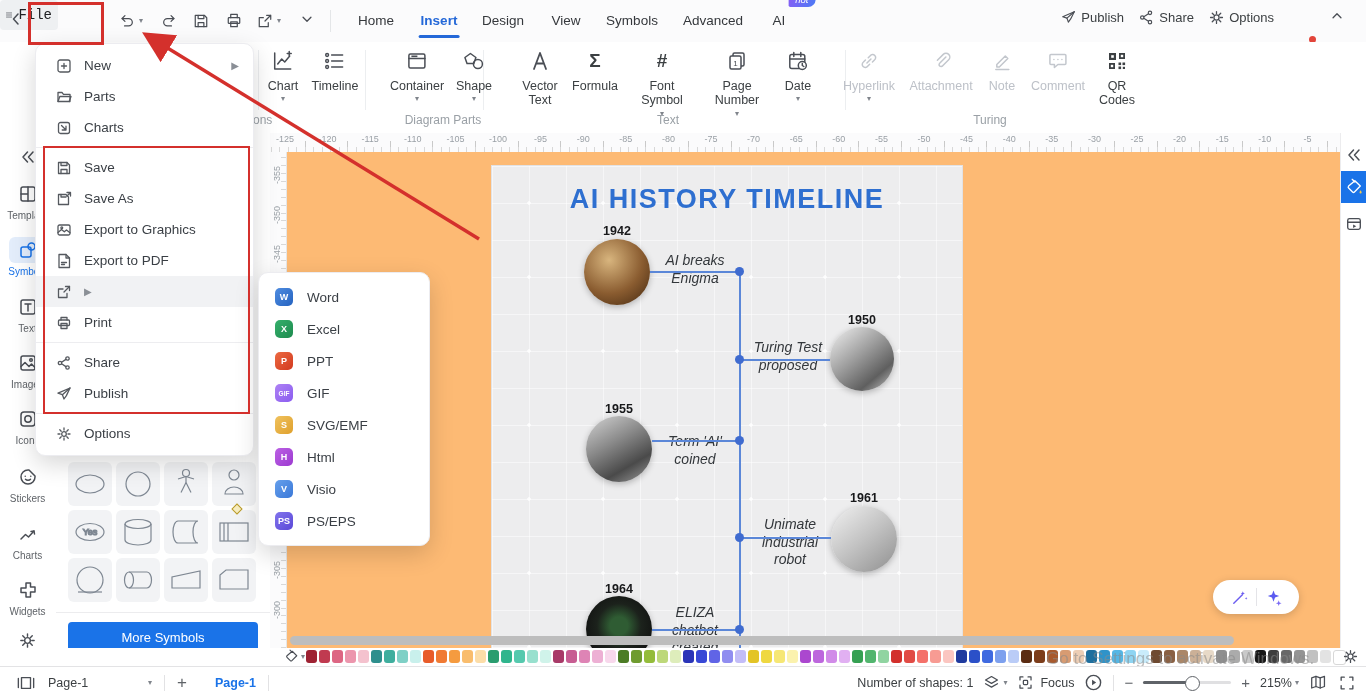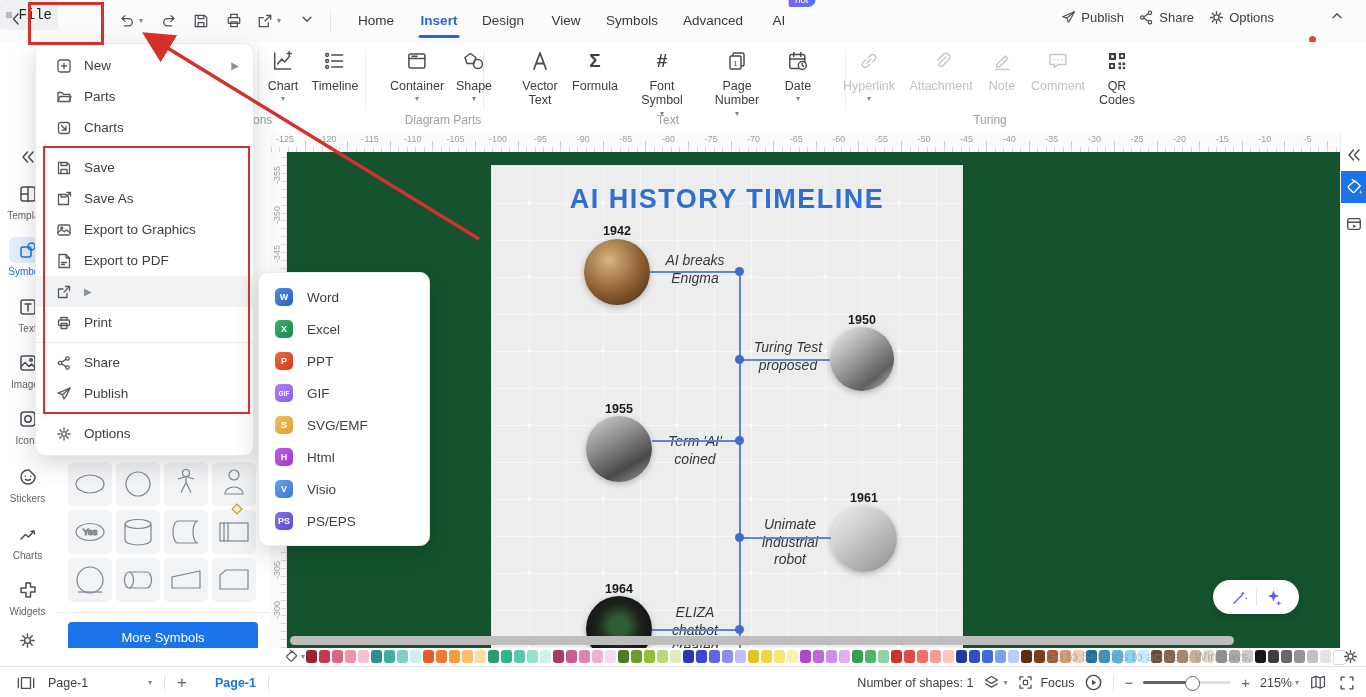--- a/index.html
+++ b/index.html
@@ -65,21 +65,21 @@
   .pdiv{position:absolute;left:56px;top:612px;width:214px;height:1px;background:#ececee;}
   .cell{position:absolute;width:44px;height:44px;background:#f2f3f5;border-radius:6px;
         display:flex;align-items:center;justify-content:center;}
   .cell svg{stroke:#7e8792;fill:none;stroke-width:1.2;}
   .more-btn{position:absolute;left:68px;top:622px;width:190px;height:30px;background:#1a73e8;color:#fff;
             border:none;border-radius:4px;font-size:13px;font-family:inherit;}
   .snap-diamond{position:absolute;left:233px;top:505px;width:6px;height:6px;background:#f7edc0;
                 border:1px solid #b89a2a;transform:rotate(45deg);}
 
   
-  .canvas{position:absolute;left:287px;top:152px;width:1053px;height:496px;background:#14532d;overflow:hidden;}
+  .canvas{position:absolute;left:287px;top:152px;width:1053px;height:496px;background:#fdba74;overflow:hidden;}
   .page{position:absolute;left:204px;top:13px;width:470px;height:483px;background:#ededee;border:1px solid #e2e2e4;overflow:hidden;
     background-image:
       radial-gradient(circle,rgba(255,255,255,.85) 1.5px,transparent 1.8px),
       linear-gradient(rgba(255,255,255,.5) 1.5px,transparent 1.5px),
       linear-gradient(90deg,rgba(255,255,255,.5) 1.5px,transparent 1.5px);
     background-size:74px 74px,37px 37px,37px 37px;}
   .page-title{position:absolute;left:0;top:18px;width:100%;text-align:center;font-size:27px;font-weight:800;
               letter-spacing:1.5px;color:#2e6fd0;}
   .spine{position:absolute;left:247px;top:104px;width:2px;height:379px;background:#5b87d8;}
   .photo{position:absolute;border-radius:50%;box-shadow:0 2px 6px rgba(0,0,0,.25);}
@@ -124,21 +124,21 @@
 
   
   .riconbar{position:absolute;left:1340px;top:133px;width:26px;height:515px;background:#fff;border-left:1px solid #ececee;}
   .r-ib{position:absolute;left:0;width:26px;display:flex;justify-content:center;}
   .fill-active{top:38px;height:32px;background:#1a73e8;align-items:center;}
 
   
   .palette{position:absolute;left:0;top:648px;width:100%;height:18px;background:#fff;}
   .swatches{position:absolute;left:306px;top:2px;display:flex;gap:2px;}
   .sw{width:11px;height:13px;border-radius:3px;}
-  .watermark{position:absolute;left:1046px;top:1px;font-size:13px;color:#8a8a8a;opacity:.55;white-space:nowrap;}
+  .watermark{position:absolute;left:1046px;top:1px;font-size:17px;color:#8a8a8a;opacity:.55;white-space:nowrap;}
 
   
   .statusbar{position:absolute;left:0;top:666px;width:100%;height:31px;background:#fff;border-top:1px solid #e3e3e5;
              font-size:12.5px;color:#3c4043;}
   .sb-left{position:absolute;left:16px;top:0;height:31px;display:flex;align-items:center;gap:12px;}
   .sb-right{position:absolute;right:10px;top:0;height:31px;display:flex;align-items:center;gap:10px;}
   .sbdiv{width:1px;height:16px;background:#e2e2e4;}
   .page-tab{color:#1a73e8;font-weight:700;}
   .slider{position:relative;width:88px;height:3px;background:#e0e0e2;border-radius:2px;}
   .slider .fill{position:absolute;left:0;top:0;height:3px;width:46px;background:#5f6368;border-radius:2px;}

